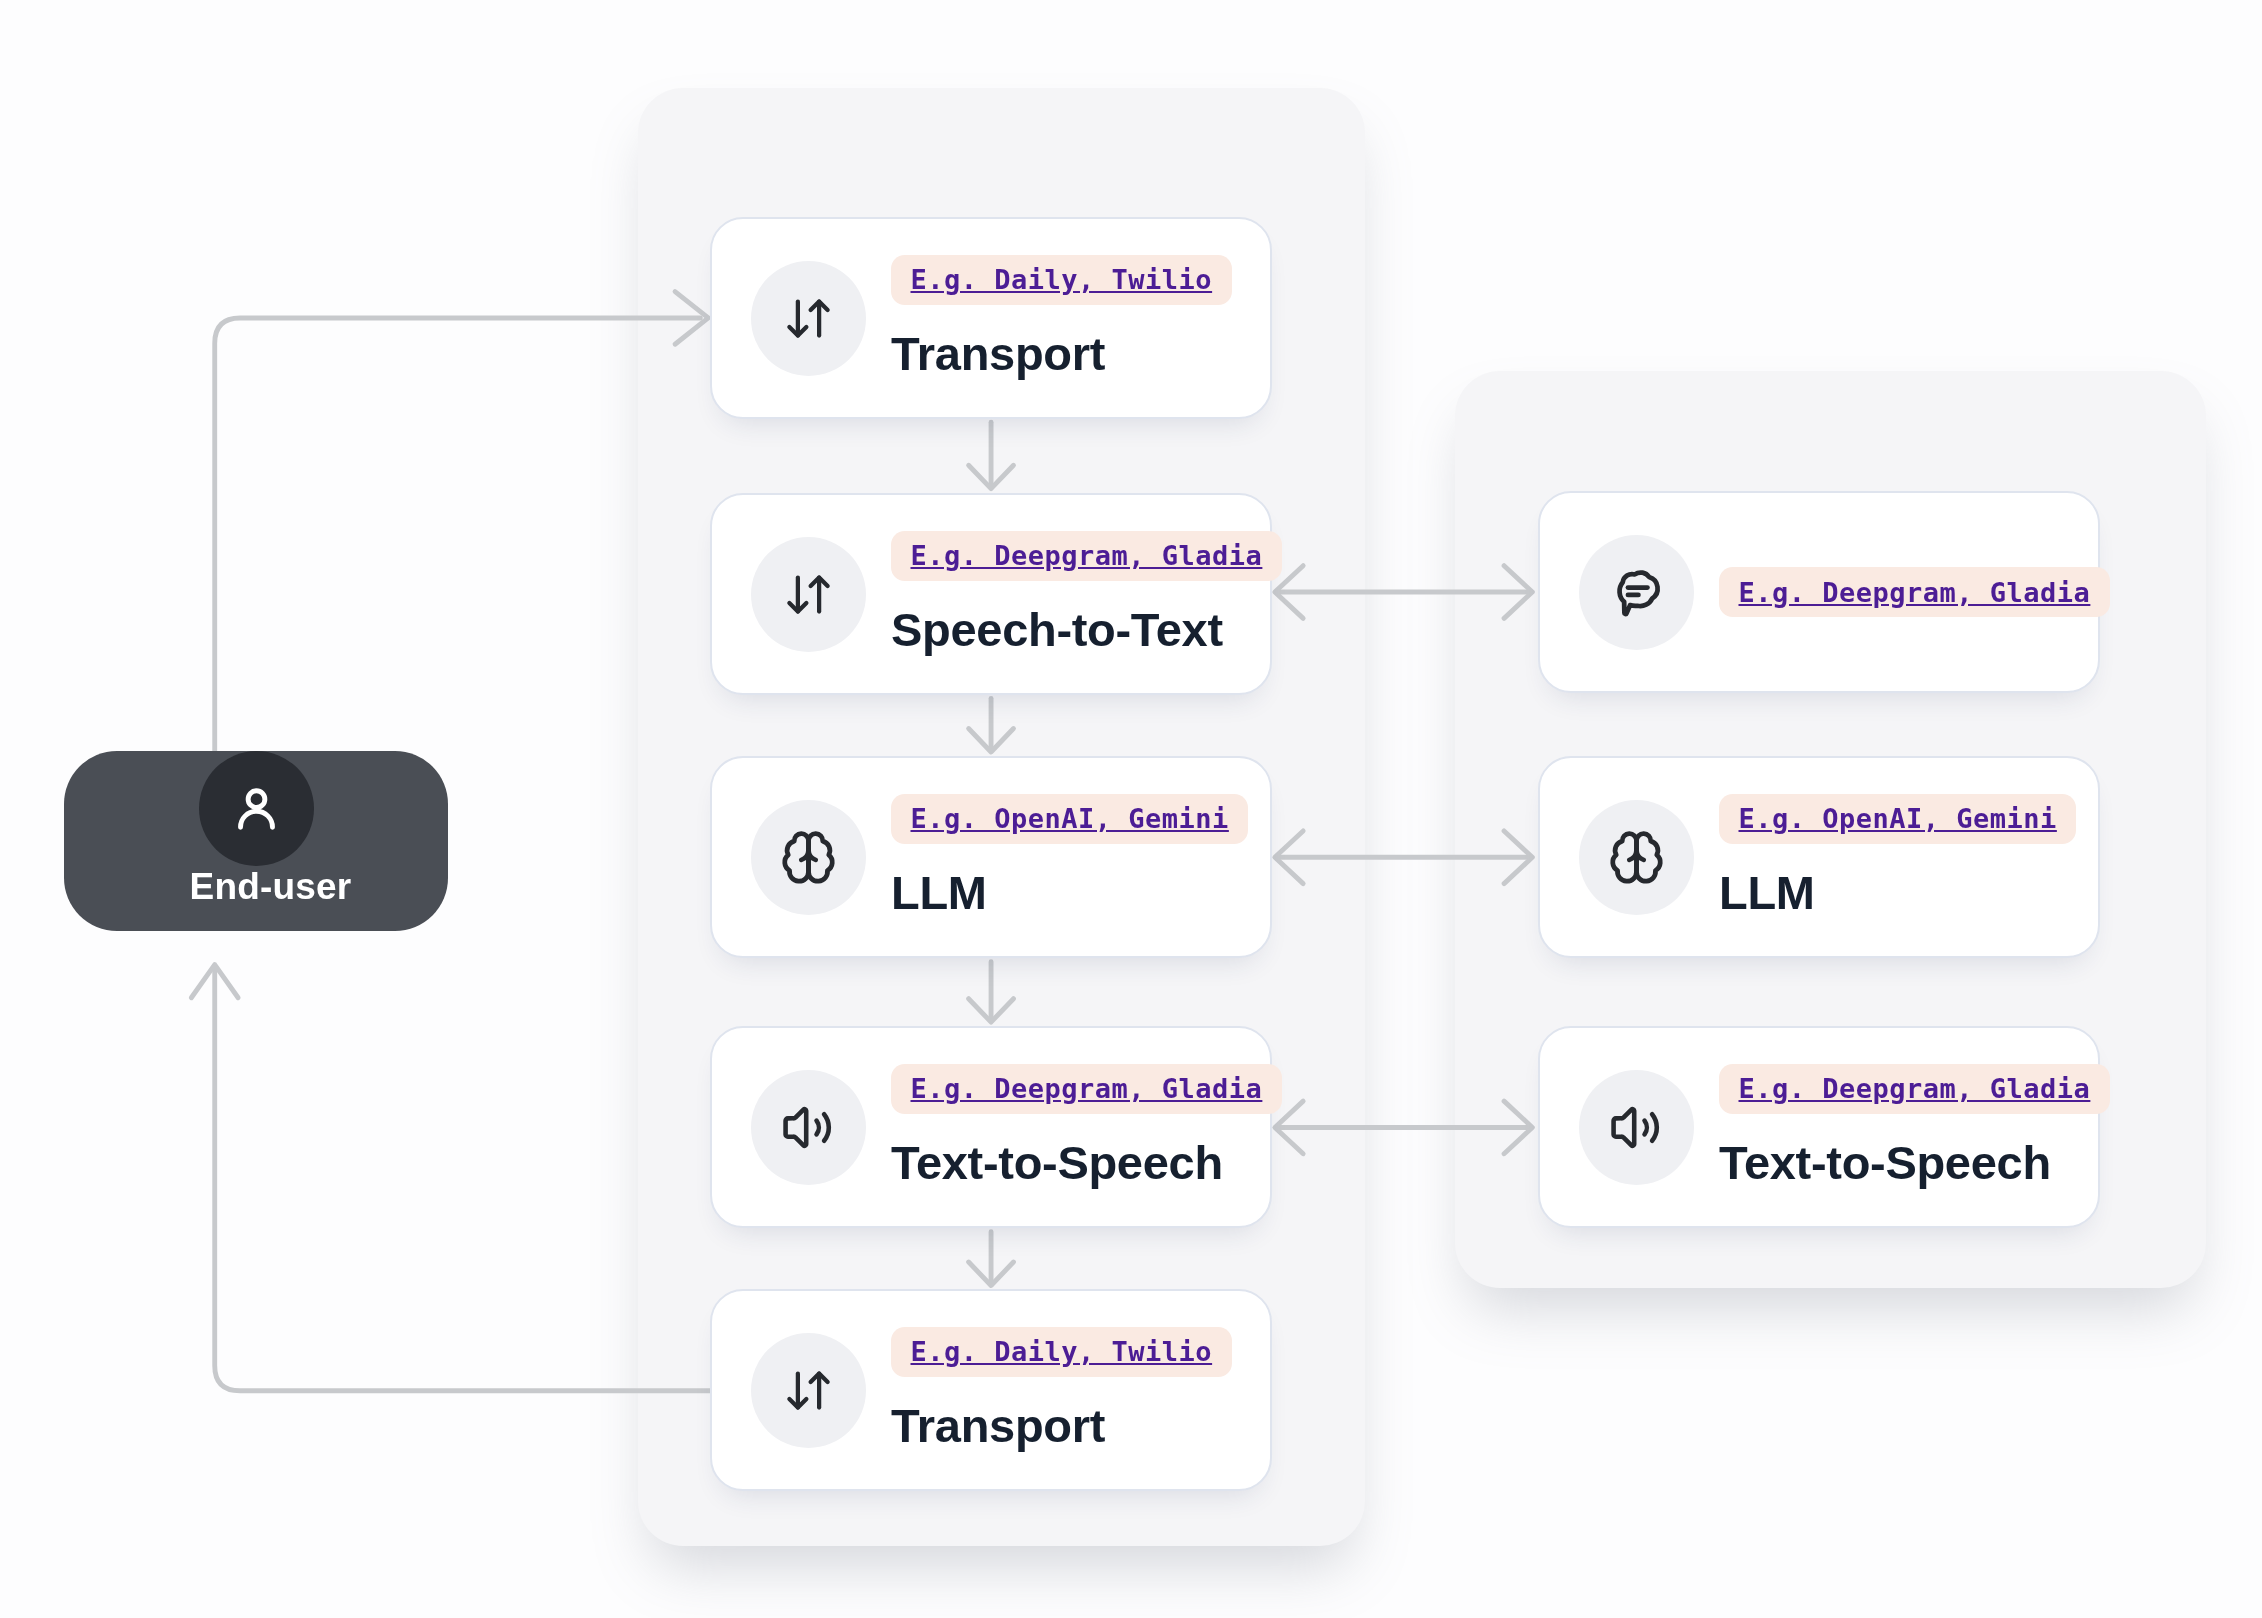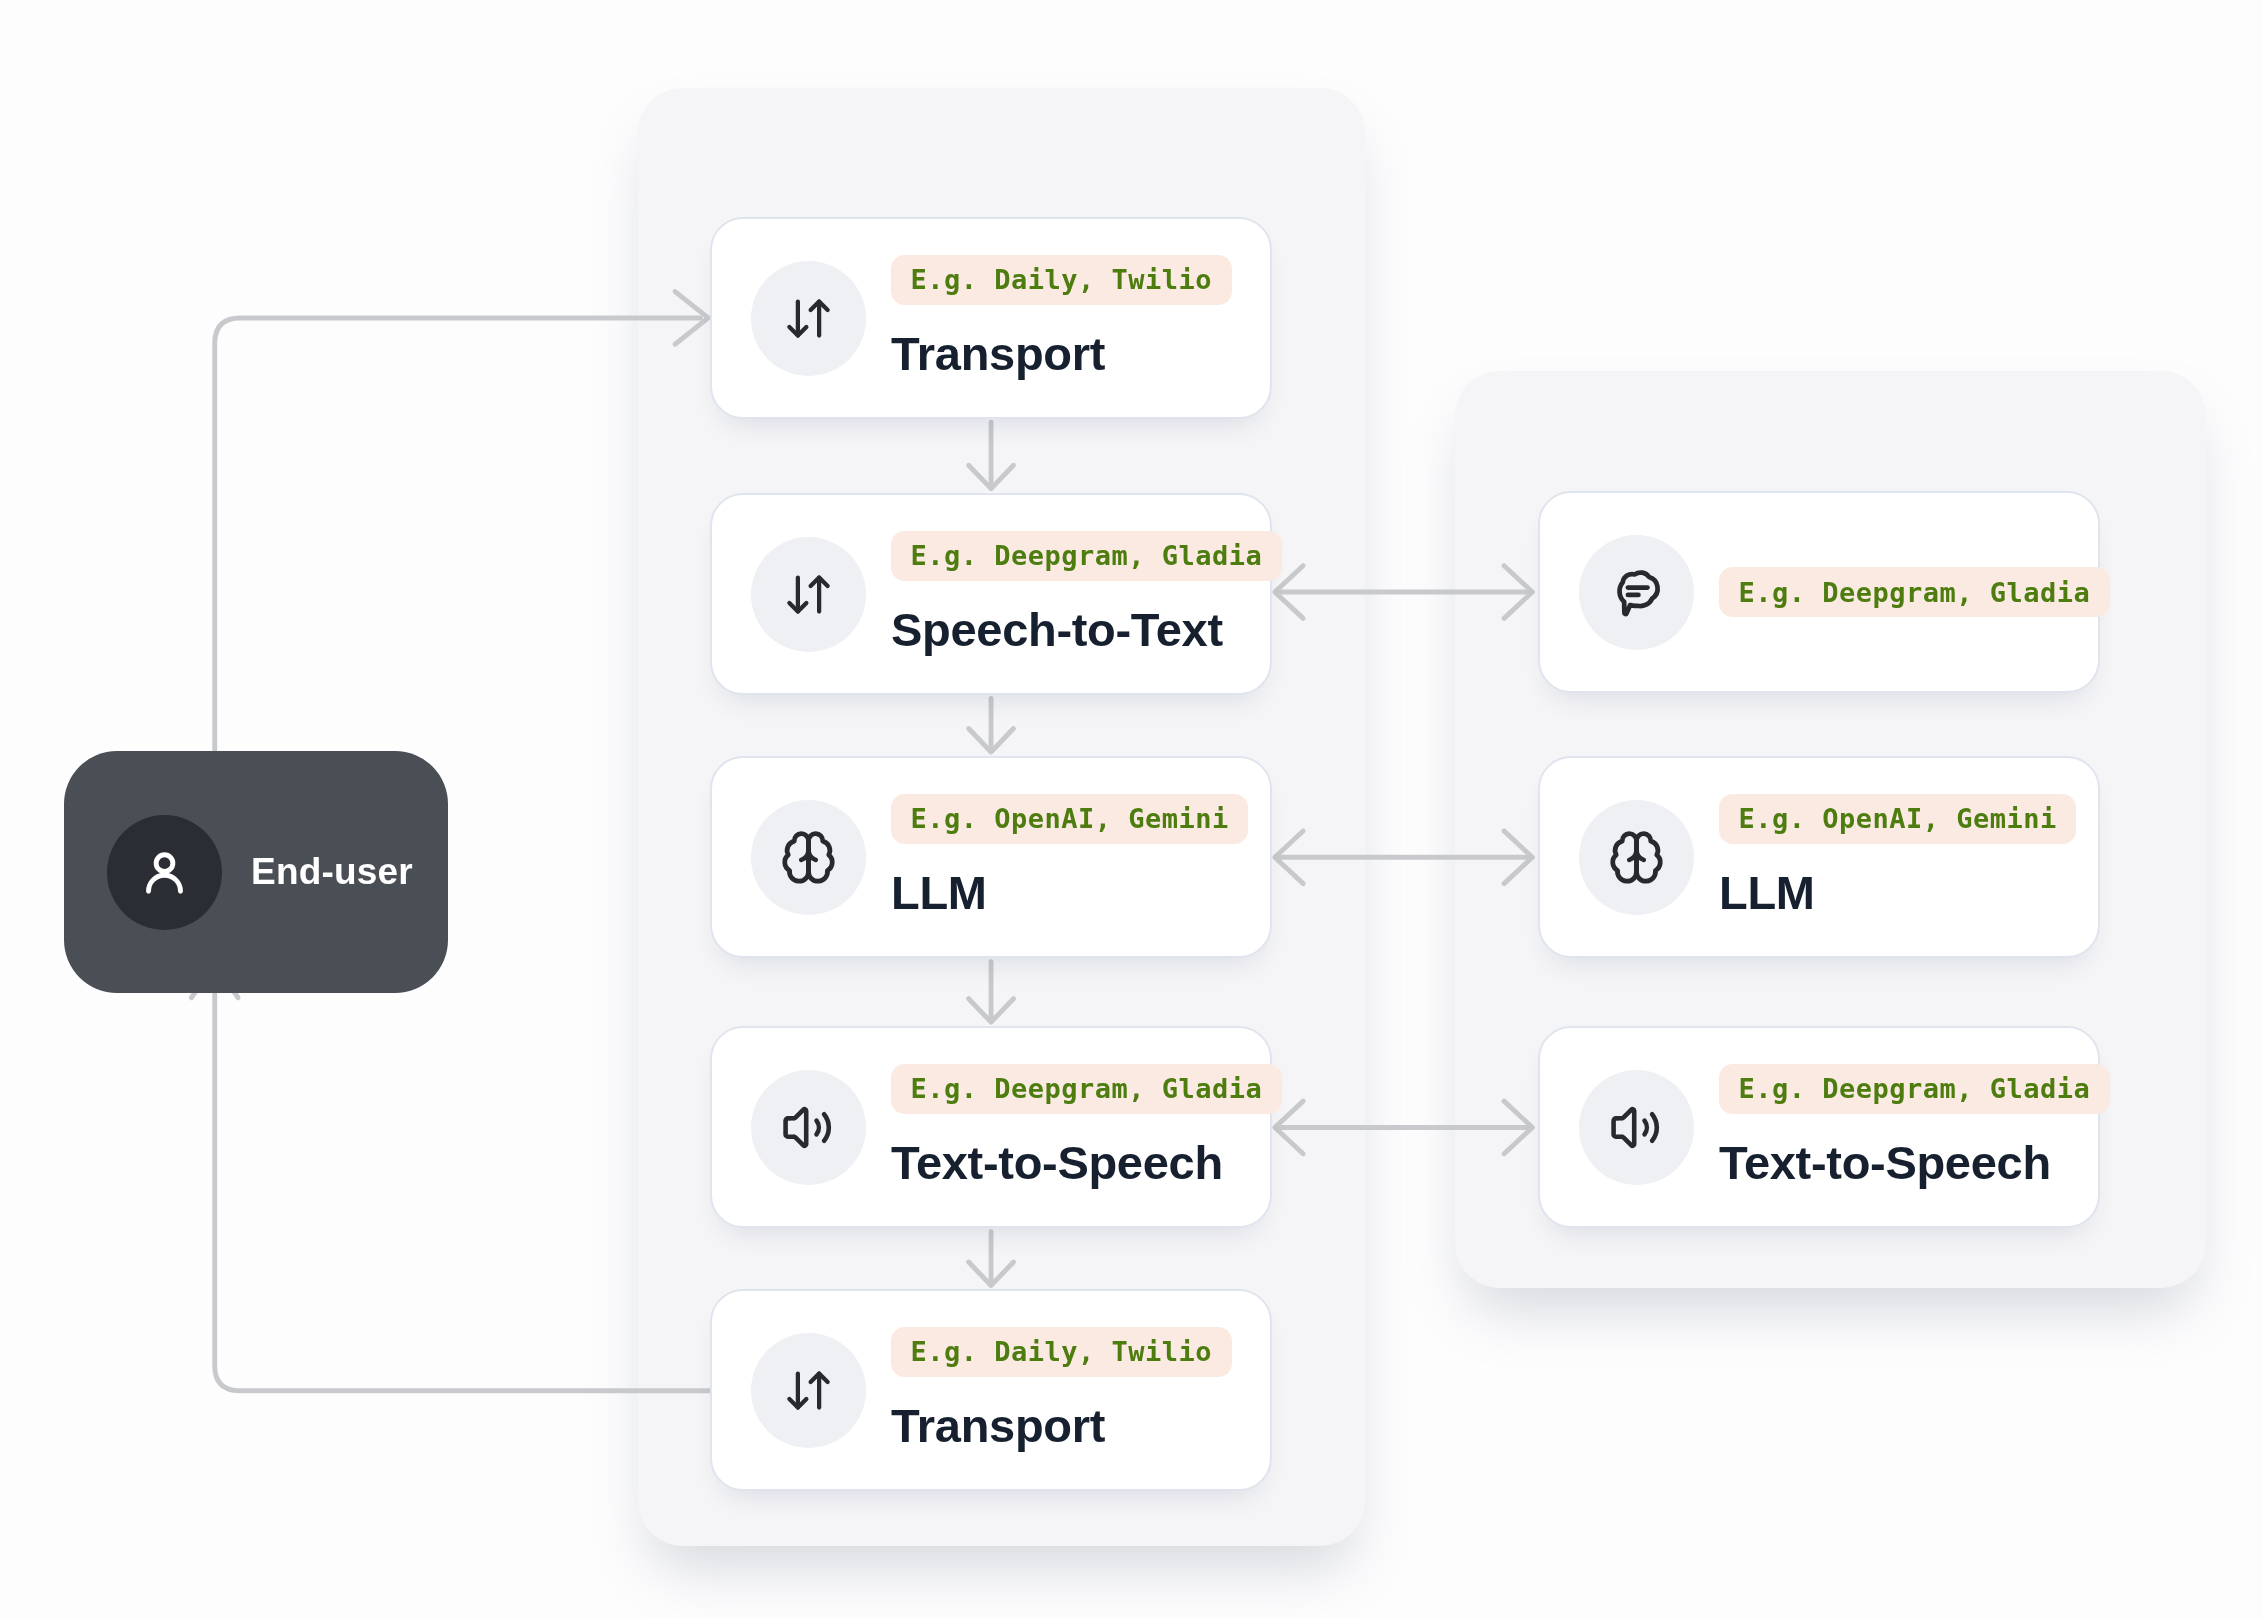--- a/index.html
+++ b/index.html
@@ -33,31 +33,32 @@
   }
   .icon-circle{
     flex:0 0 auto;width:115px;height:115px;border-radius:50%;
     background:#eff0f3;display:flex;align-items:center;justify-content:center;
   }
   .icon-circle svg{stroke:#26292e;fill:none;stroke-width:2;stroke-linecap:round;stroke-linejoin:round;}
   .card-text{margin-left:25px;display:flex;flex-direction:column;align-items:flex-start;}
   .badge{
     display:inline-block;font-family:"DejaVu Sans Mono",monospace;font-weight:bold;
     font-size:27px;line-height:27px;letter-spacing:0.5px;
-    color:#4d7c0f;background:#faeae2;padding:11.7px 19.5px;border-radius:13.7px;
+    color:#4c1d95;background:#faeae2;padding:11.7px 19.5px;border-radius:13.7px;
     white-space:nowrap;
+    text-decoration:underline;
   }
   .card-title{
     margin-top:21.5px;font-size:47px;font-weight:bold;color:#16202f;letter-spacing:-0.3px;
   }
   .card-title:empty{display:none;}
   
   .end-user{
-    position:absolute;left:64px;top:751px;width:384px;height:242px;box-sizing:border-box;
-    background:#4a4e55;border-radius:53px;display:flex;align-items:center;padding-left:43px;
+    position:absolute;left:64px;top:751px;width:384px;height:180px;box-sizing:border-box;
+    background:#4a4e55;border-radius:53px;display:flex;align-items:center;flex-direction:column;
   }
   .avatar{
     flex:0 0 auto;width:115px;height:115px;border-radius:50%;background:#2a2d33;
     display:flex;align-items:center;justify-content:center;
   }
   .avatar svg{stroke:#ffffff;fill:none;stroke-width:2;stroke-linecap:round;stroke-linejoin:round;}
   .end-user-label{margin-left:29px;color:#ffffff;font-size:37px;font-weight:bold;letter-spacing:0.2px;}
 </style>
 </head>
 <body>

